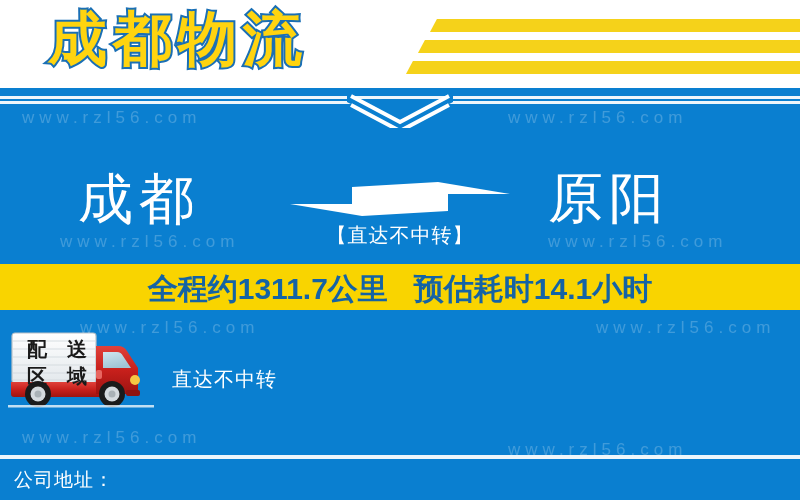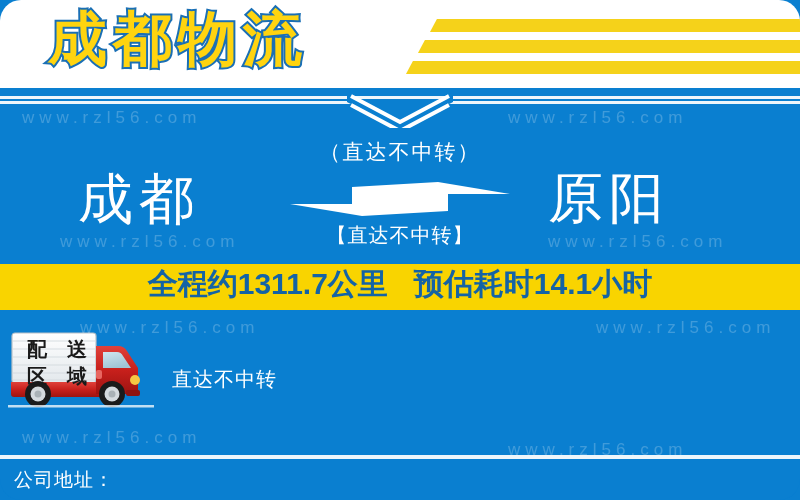--- a/index.html
+++ b/index.html
@@ -4,21 +4,20 @@
 <style>
   html,body{margin:0;padding:0;}
   body{
     width:800px;height:500px;overflow:hidden;
     font-family:"Liberation Sans","DejaVu Sans",sans-serif;
     background:#0a7fd0;
   }
   #page{
     position:relative;width:800px;height:500px;overflow:hidden;
     background:#0a7fd0;
-    border-radius:21px;
   }
 
   
   #header{
     position:absolute;left:0;top:0;width:800px;height:88px;
     background:#ffffff;overflow:hidden;
   }
   #brand-title{
     position:absolute;left:48px;top:3px;
     font-size:59px;line-height:72px;font-weight:bold;
@@ -83,21 +82,21 @@
   #arrow-wrap svg{display:block;}
   #roundtrip-note{
     position:absolute;left:288px;top:222px;width:224px;text-align:center;
     color:#ffffff;font-size:20px;letter-spacing:1px;white-space:nowrap;
   }
 
   
   #info-bar{
     position:absolute;left:0;top:264px;width:800px;height:46px;
     background:#f9d400;
-    display:flex;align-items:flex-start;justify-content:center;
+    display:flex;align-items:flex-end;justify-content:center;
   }
   #info-bar .info-text{
     color:#1463a5;font-size:30px;font-weight:bold;letter-spacing:0px;
     white-space:nowrap;
   }
   #info-gap{display:inline-block;width:26px;}
 
   
   #truck{
     position:absolute;left:8px;top:330px;width:146px;height:78px;
@@ -170,21 +169,20 @@
   <div class="rule" id="rule-right"></div>
 
   <div id="chevron-wrap">
     <svg width="110" height="36" viewBox="0 0 110 36">
       <path d="M2 2 L55 30 L108 2 L108 10 L55 38 L2 10 Z" fill="#0a7fd0"></path>
       <path d="M6 4 L55 30 L104 4" fill="none" stroke="#ffffff" stroke-width="4"></path>
       <path d="M6 13 L55 39 L104 13" fill="none" stroke="#ffffff" stroke-width="4"></path>
     </svg>
   </div>
 
-  <div id="direct-note">（直达不中转）</div>
 
   <div id="city-origin">成都</div>
   <div id="city-dest">原阳</div>
 
   <div id="arrow-wrap">
     <svg width="224" height="42" viewBox="0 0 224 42">
 
       <polygon points="150,2 222,14 64,14 64,7" fill="#ffffff"></polygon>
 
       <polygon points="74,36 2,24 160,24 160,31" fill="#ffffff"></polygon>

